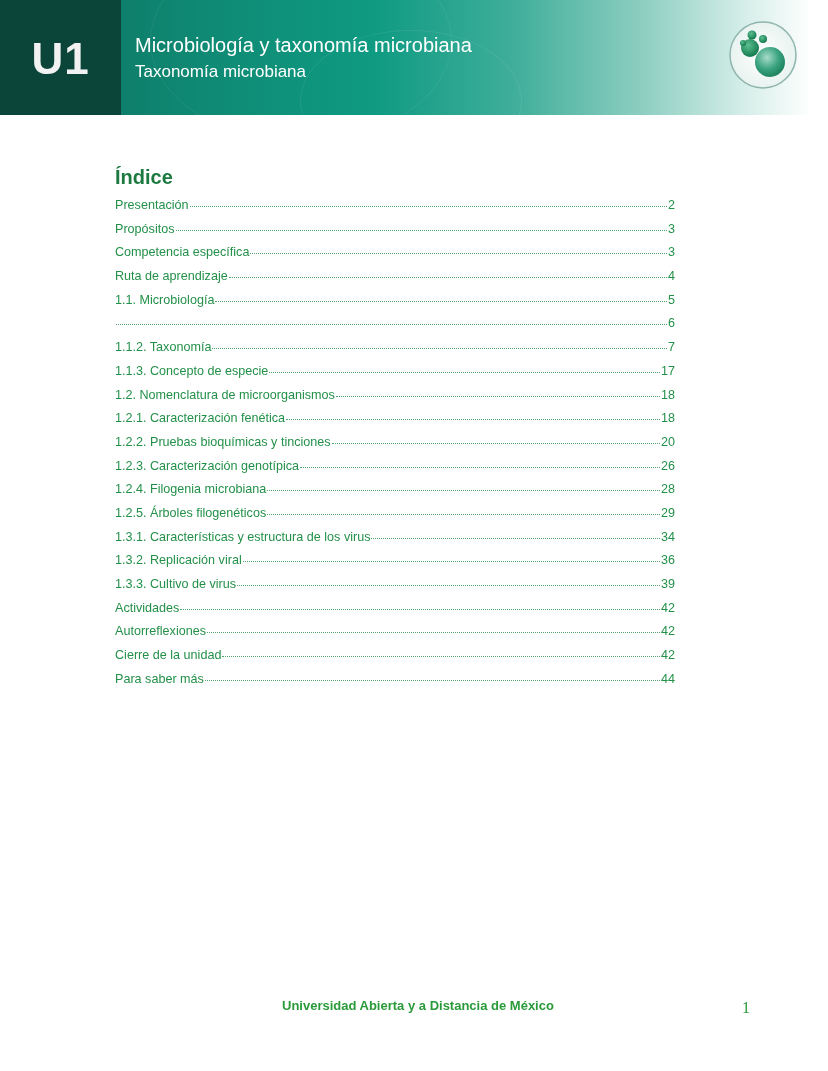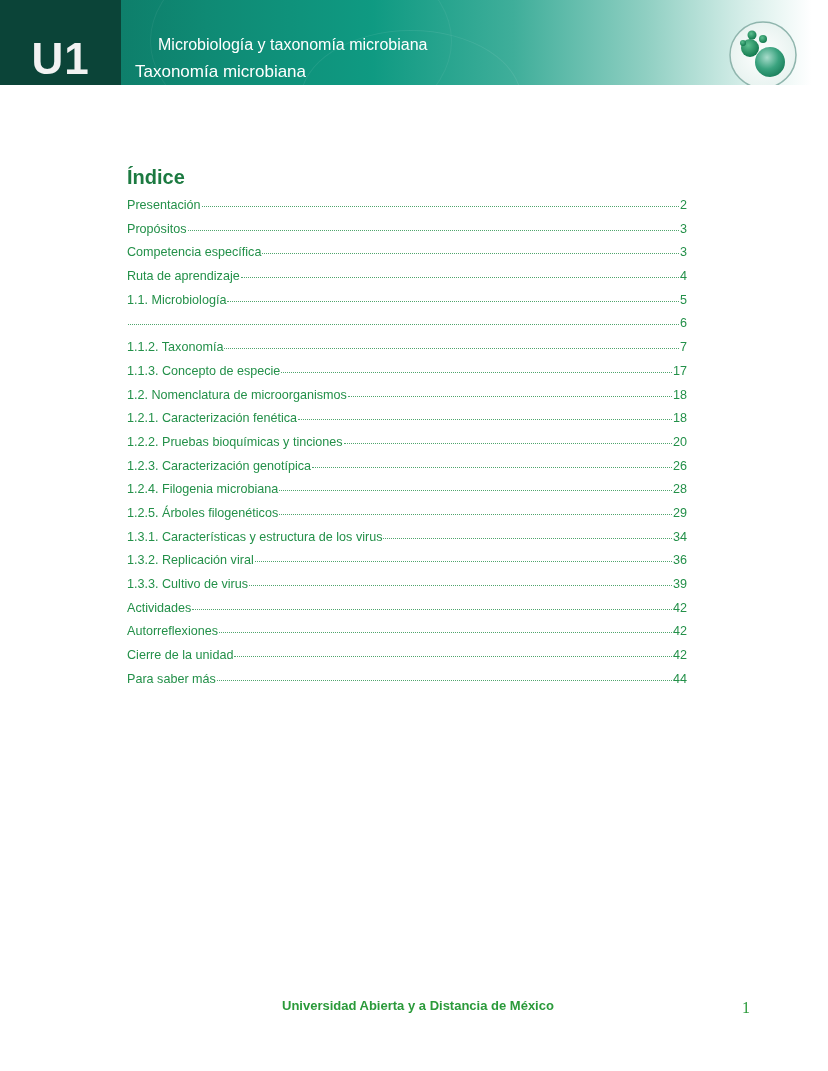--- a/index.html
+++ b/index.html
@@ -2,21 +2,21 @@
 <html><head>
 <meta charset="utf-8">
 <style>
   html, body { margin: 0; padding: 0; }
   body {
     width: 828px; height: 1071px; position: relative; overflow: hidden;
     background: #ffffff;
     font-family: "Liberation Sans", sans-serif;
   }
   .header {
-    position: absolute; left: 0; top: 0; width: 828px; height: 85px;
+    position: absolute; left: 0; top: 0; width: 828px; height: 115px;
     background: linear-gradient(90deg, #0d6f5e 0%, #0f8a74 25%, #0f9a82 45%, #3fae9a 62%, #8fcfc2 78%, #d6eee9 90%, #ffffff 98%);
     overflow: hidden;
   }
   .header .swirl {
     position: absolute; left: 300px; top: 30px; width: 220px; height: 140px;
     border-radius: 50%; border: 1px solid rgba(255,255,255,0.08);
   }
   .header .swirl2 {
     position: absolute; left: 150px; top: -60px; width: 300px; height: 200px;
     border-radius: 50%; border: 1px solid rgba(255,255,255,0.06);
@@ -25,33 +25,32 @@
     position: absolute; left: 0; top: 0; width: 121px; height: 115px;
     background: #0b4438;
     display: flex; align-items: center; justify-content: center;
   }
   .unit-label {
     color: #f2f2f2; font-weight: bold; font-size: 44px; letter-spacing: 1px;
     margin-top: 2px;
   }
   .header-title {
     position: absolute; left: 135px; top: 33px; color: #ffffff;
-    font-size: 16px; line-height: 24px; margin-left: 23px;
+    font-size: 20px; line-height: 24px;
   }
   .header-subtitle {
     position: absolute; left: 135px; top: 62px; color: #ffffff;
     font-size: 17px; line-height: 20px; text-align: right;
   }
   .logo {
     position: absolute; left: 728px; top: 20px; width: 70px; height: 70px;
   }
   .content {
     position: absolute; left: 115px; top: 164px; width: 560px;
     color: #1f8a4c;
-    margin-left: 12px;
   }
   .toc-title {
     font-weight: bold; font-size: 20px; color: #1c7a41; margin: 0 0 7px 0; line-height: 26px;
   }
   .toc-list { list-style: none; margin: 0; padding: 0; }
   .toc-item {
     display: flex; align-items: baseline; height: 23.7px;
     font-size: 12.6px; color: #239049; line-height: 16px;
   }
   .toc-item .label { white-space: nowrap; }

